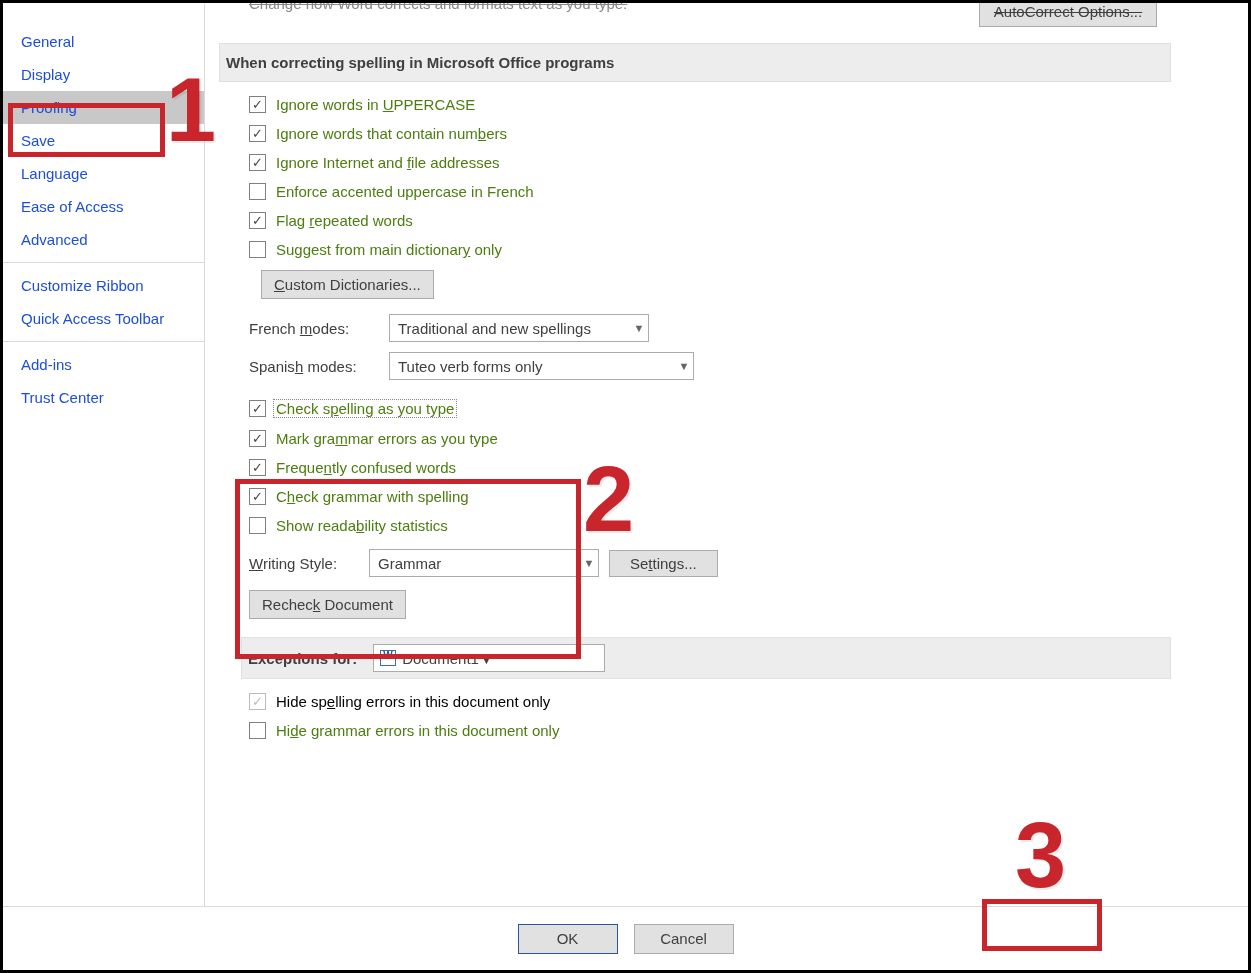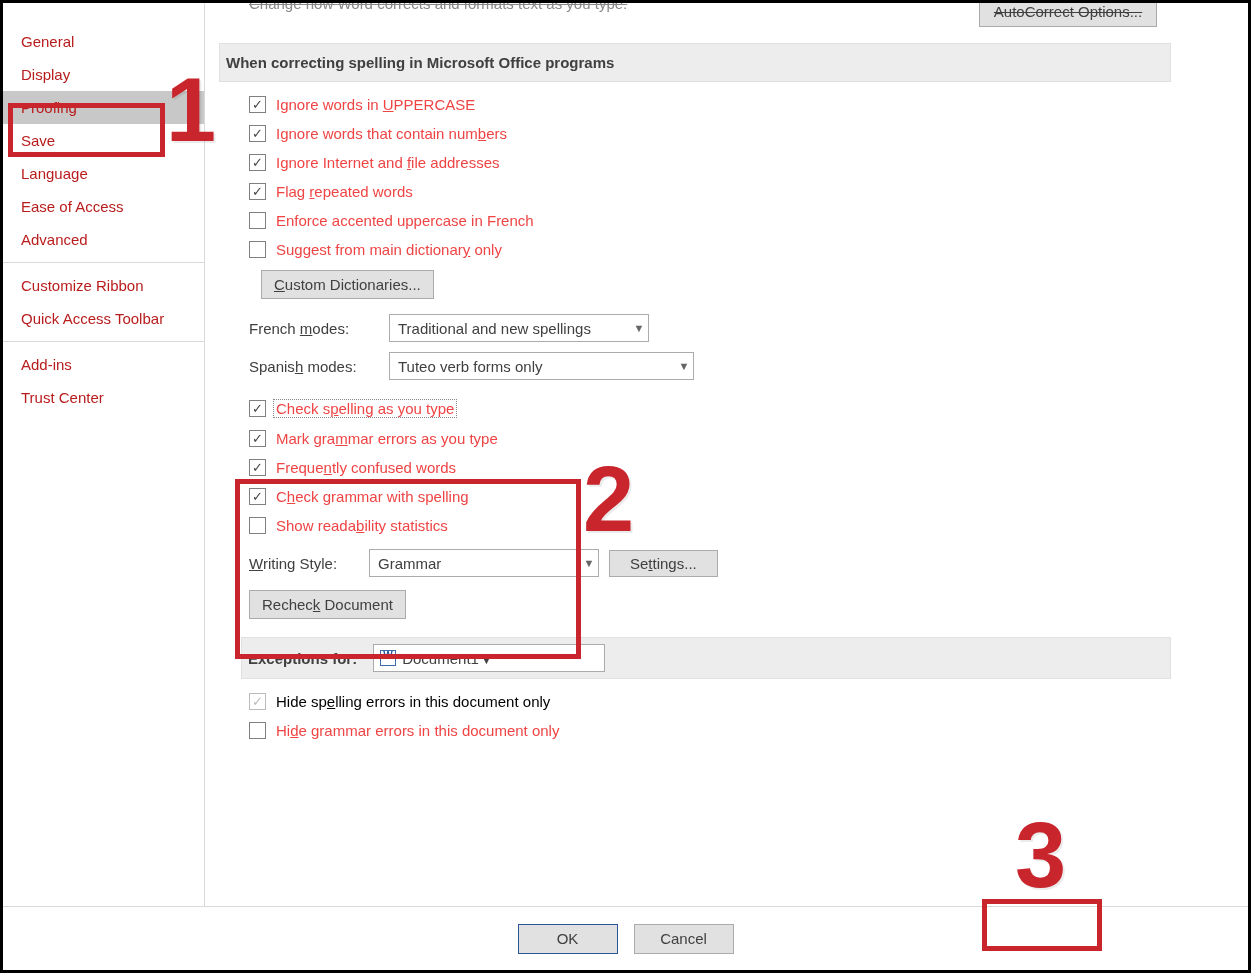--- a/index.html
+++ b/index.html
@@ -28,21 +28,21 @@
   }
   .sidebar {
     width: 202px;
     border-right: 1px solid #d9d9d9;
     padding-top: 22px;
     background: #fff;
   }
   .side-item {
     padding: 8px 14px 8px 18px;
     cursor: pointer;
-    color: #b91c1c;
+    color: #1d4ed8;
   }
   .side-item.selected {
     background: #c8c8c8;
   }
   .side-sep {
     border-top: 1px solid #d9d9d9;
     margin: 6px 0;
   }
   .content {
     flex: 1;
@@ -101,21 +101,21 @@
     align-items: center;
     justify-content: center;
     font-size: 13px;
     color: #444;
     background: #fff;
     flex-shrink: 0;
   }
   .chk.checked::after { content: "✓"; }
   .chk.disabled { border-color: #bbb; color: #bbb; }
   .chk.disabled.checked::after { content: "✓"; color: #bbb; }
-  .opt-label { color: #ef4444; }
+  .opt-label { color: #4d7c0f; }
   .opt-label.disabled { color: #000000; }
   .dotted-focus { border: 1px dotted #888; padding: 0 2px; margin-left: -3px; }
   .u { text-decoration: underline; }
   .btn {
     display: inline-block;
     border: 1px solid #ababab;
     background: #e1e1e1;
     padding: 5px 12px;
     cursor: pointer;
   }
@@ -253,26 +253,26 @@
           </div>
           <div class="opt-row">
             <span class="chk checked"></span>
             <span class="opt-label"><span>Ignore words that contain num</span><span class="u">b</span><span>ers</span></span>
           </div>
           <div class="opt-row">
             <span class="chk checked"></span>
             <span class="opt-label"><span>Ignore Internet and </span><span class="u">f</span><span>ile addresses</span></span>
           </div>
           <div class="opt-row">
-            <span class="chk checked"></span>
-            <span class="opt-label"><span>Flag </span><span class="u">r</span><span>epeated words</span></span>
-          </div>
-          <div class="opt-row">
             <span class="chk"></span>
             <span class="opt-label"><span>Enforce accented uppercase in French</span></span>
+          </div>
+          <div class="opt-row">
+            <span class="chk checked"></span>
+            <span class="opt-label"><span>Flag </span><span class="u">r</span><span>epeated words</span></span>
           </div>
           <div class="opt-row">
             <span class="chk"></span>
             <span class="opt-label"><span>Suggest from main dictionar</span><span class="u">y</span><span> only</span></span>
           </div>
           <div style="padding:6px 12px;">
             <span class="btn"><span></span><span class="u">C</span><span>ustom Dictionaries...</span></span>
           </div>
         </div>
         <div class="mode-row">

